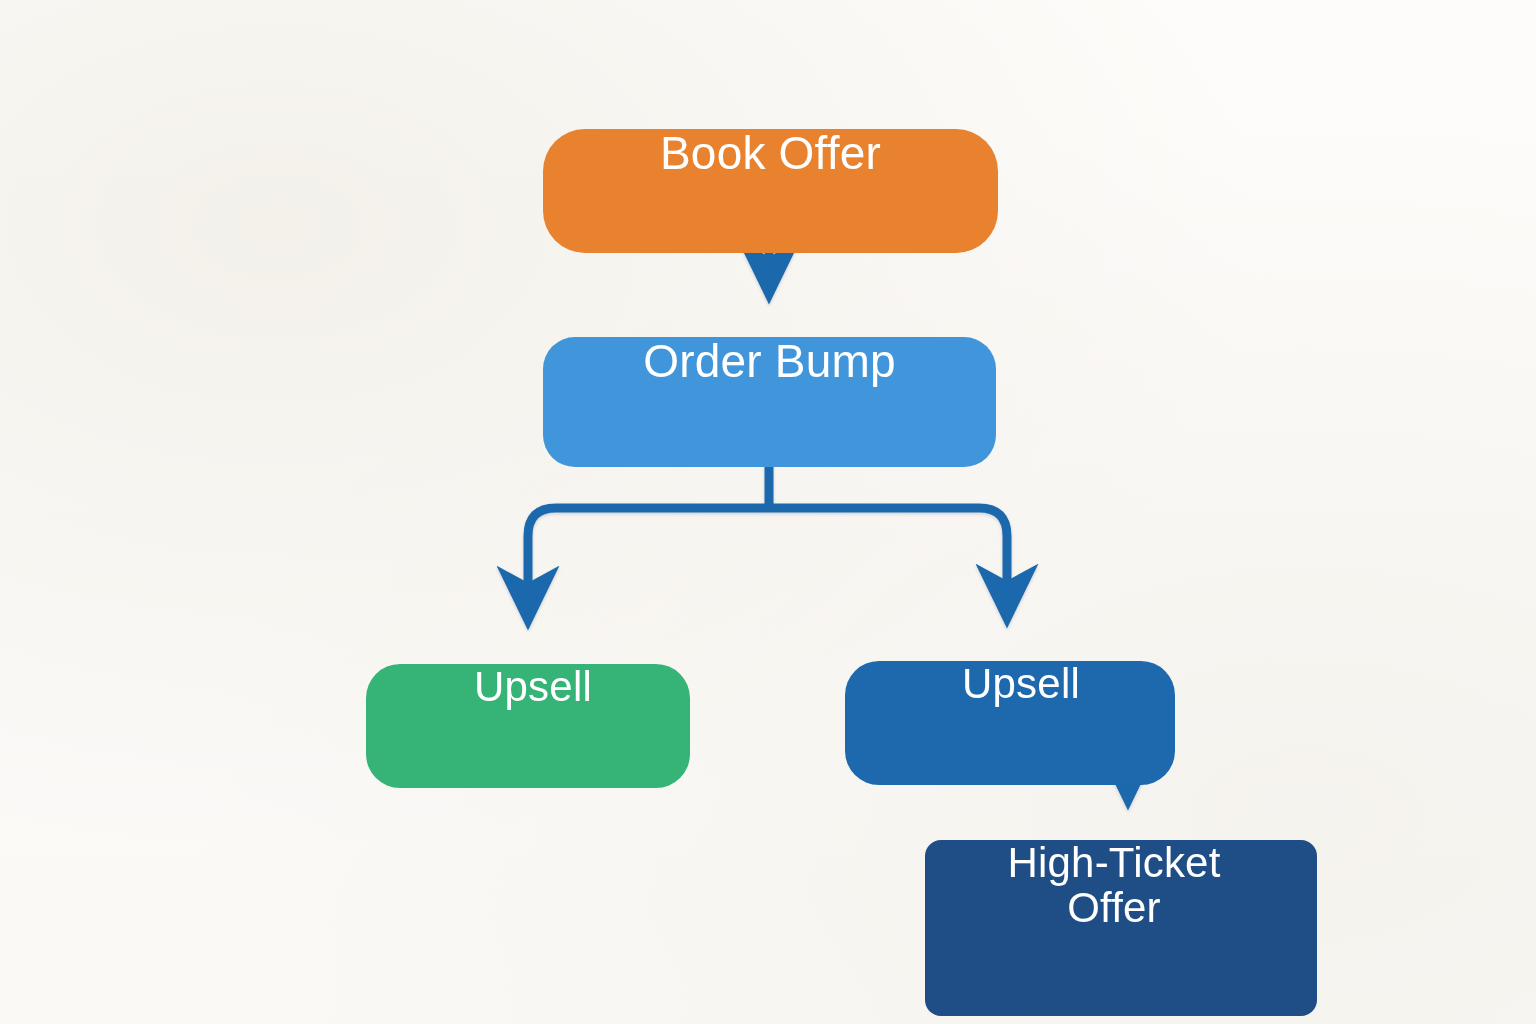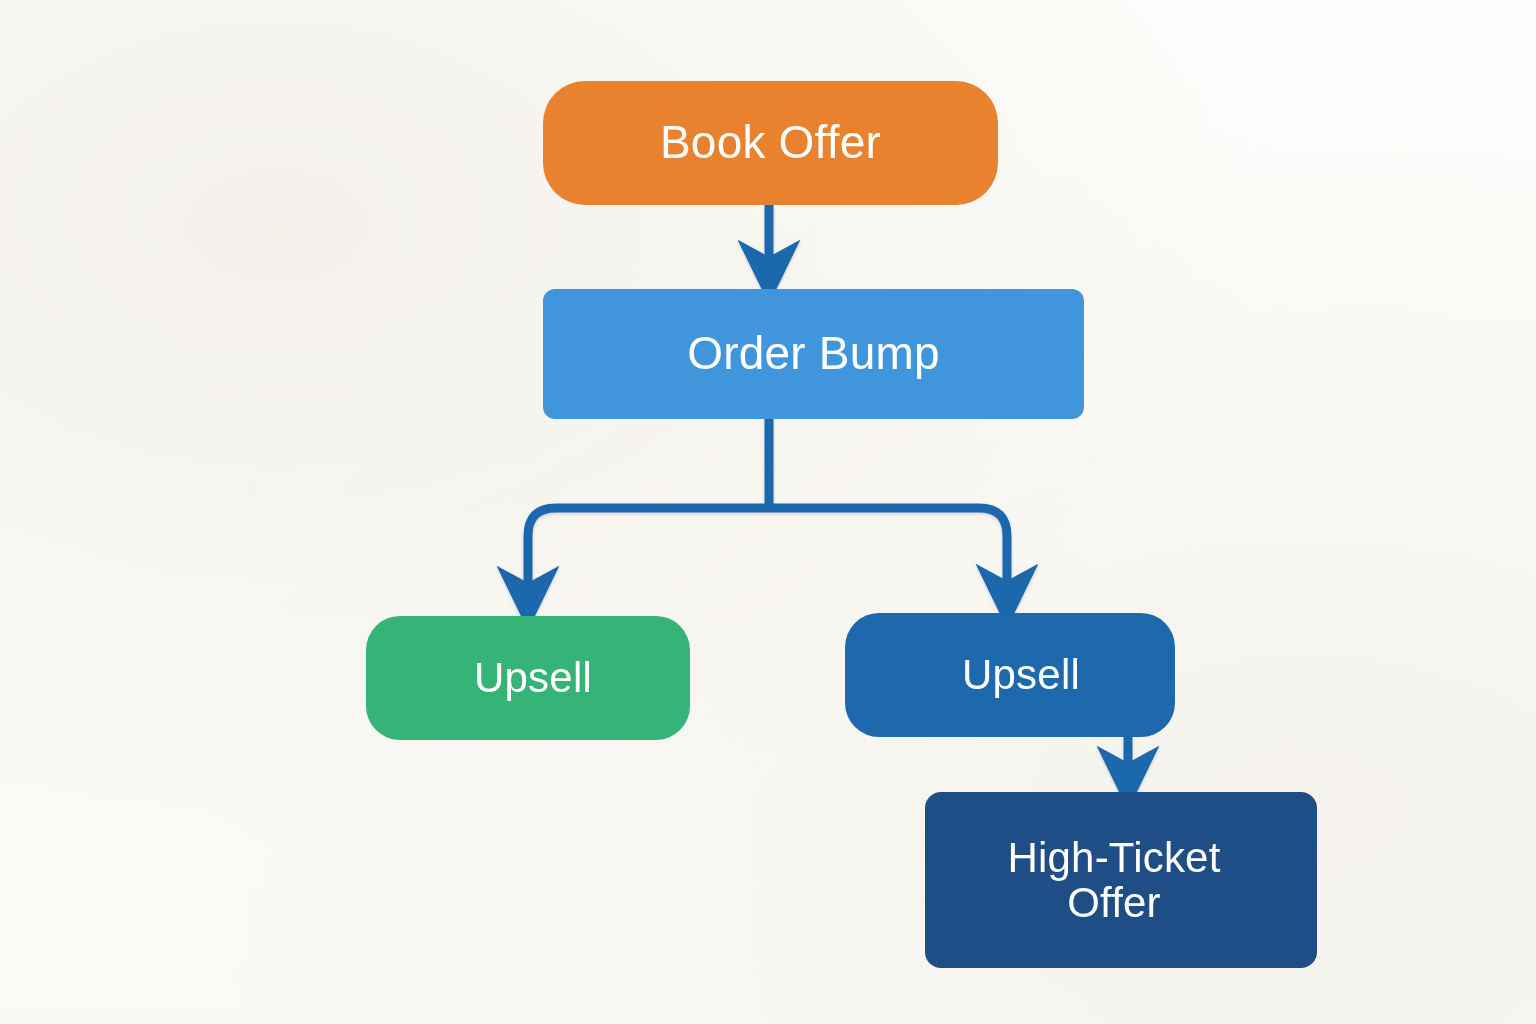--- a/index.html
+++ b/index.html
@@ -31,45 +31,45 @@
   #edge-layer {
     position: absolute;
     left: 0;
     top: 0;
     width: 1536px;
     height: 1024px;
   }
   .node {
     position: absolute;
     display: flex;
-    align-items: center;
     justify-content: center;
     box-sizing: border-box;
     color: #ffffff;
     text-align: center;
     line-height: 1.08;
     letter-spacing: 0.2px;
     user-select: none;
+    margin-top: 48px;
   }
   .node-label {
     display: block;
     white-space: pre-line;
   }
 
   
   #node-book-offer {
     left: 543px;  top: 81px;
     width: 455px; height: 124px;
     border-radius: 42px;
     font-size: 46px;
   }
   #node-order-bump {
     left: 543px;  top: 289px;
-    width: 541px; height: 130px;
-    border-radius: 12px;
+    width: 453px; height: 130px;
+    border-radius: 32px;
     font-size: 46px;
   }
   #node-upsell-left {
     left: 366px;  top: 616px;
     width: 324px; height: 124px;
     border-radius: 34px;
     font-size: 42px;
     justify-content: center;
     padding-left: 10px;
   }

